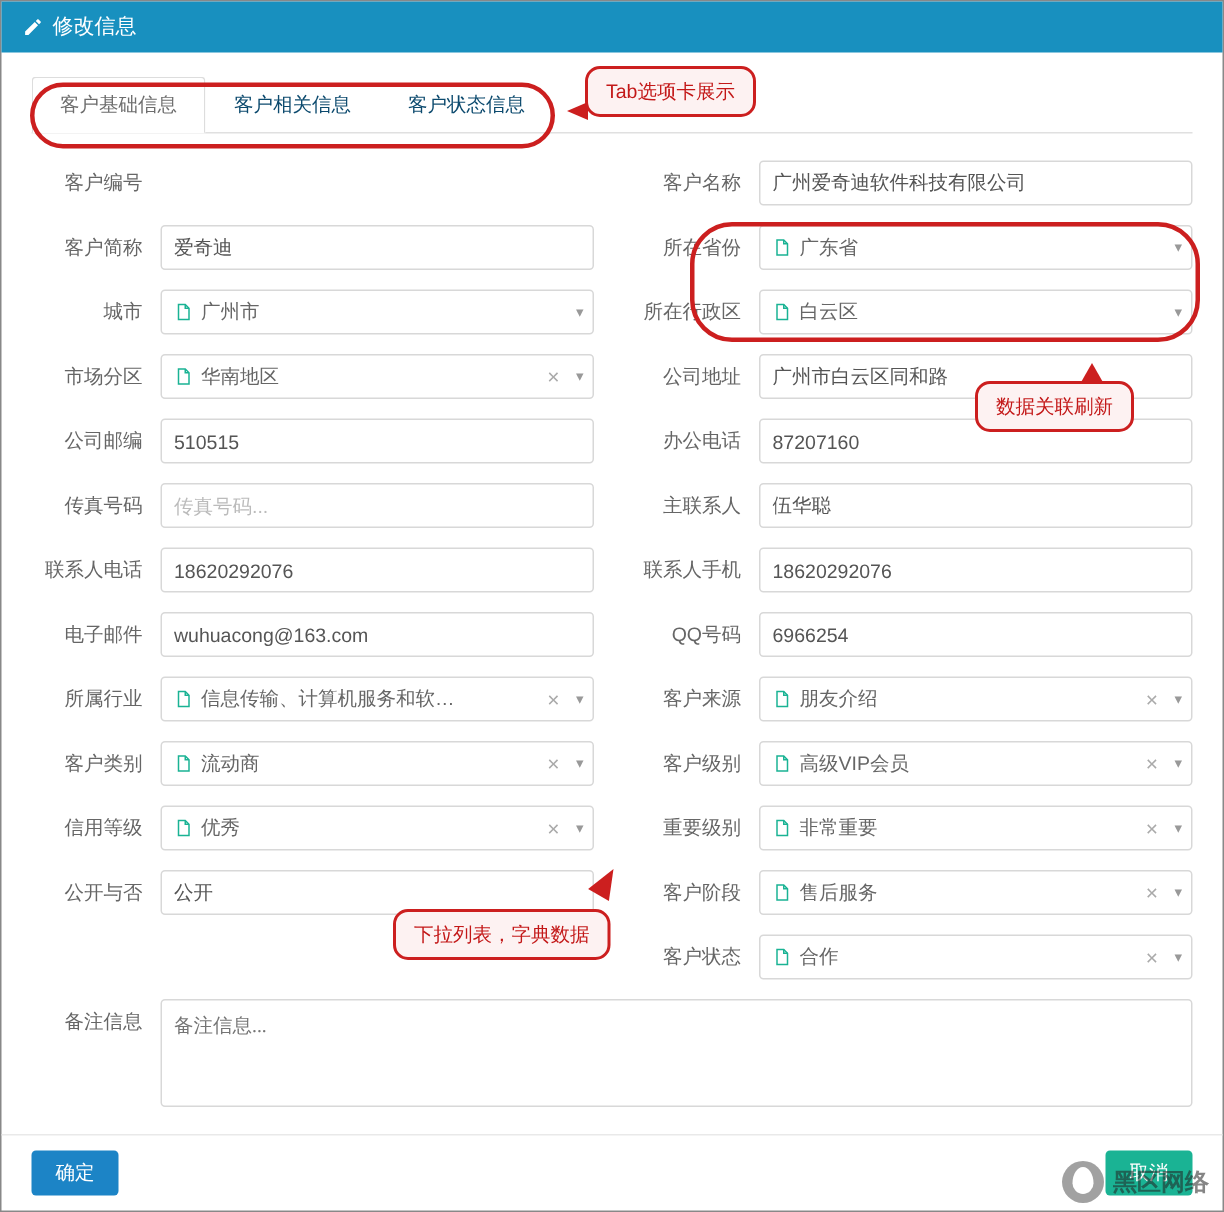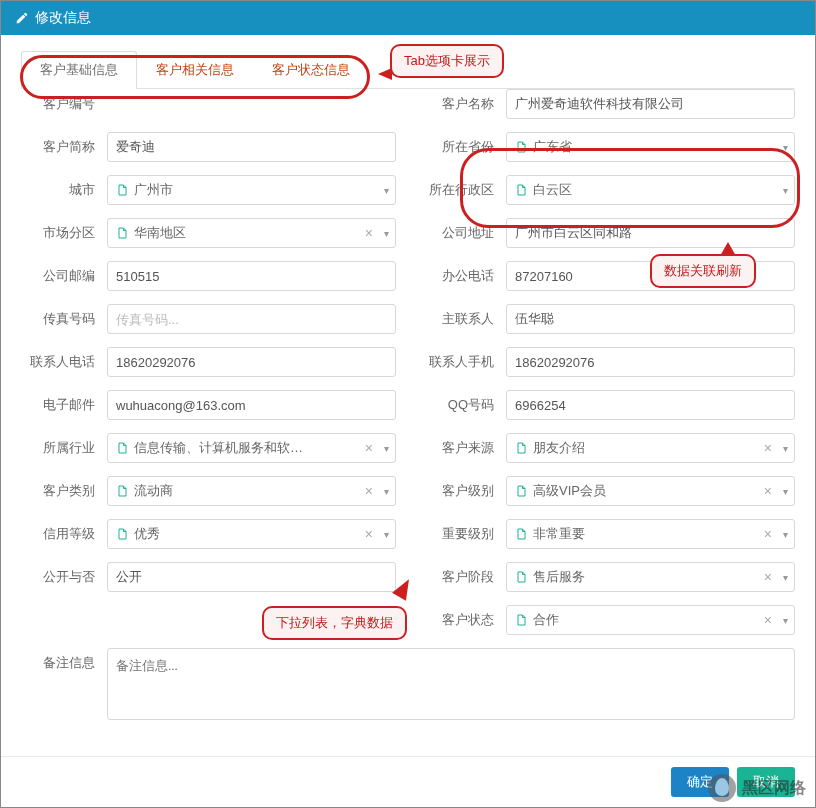--- a/index.html
+++ b/index.html
@@ -32,25 +32,26 @@
     }
     .body {
       padding: 16px 20px 10px 20px;
       flex: 1;
       overflow: hidden;
     }
     .tabs {
       display: flex;
       gap: 0;
       border-bottom: 1px solid #e0e0e0;
+      margin-bottom: 18px;
     }
     .tab {
       padding: 9px 18px;
       font-size: 13px;
-      color: #c2410c;
+      color: #0c4a6e;
       cursor: pointer;
       border: 1px solid transparent;
       border-bottom: none;
     }
     .tab.active {
       border: 1px solid #ddd;
       border-bottom: 1px solid #fff;
       color: #6d6d6d;
       background: #fff;
       margin-bottom: -1px;
@@ -135,21 +136,21 @@
       resize: none;
       font-family: Liberation Serif, serif;
     }
     .textarea.tall { min-height: 72px; }
     .form-row.top-align { align-items: flex-start; }
     .form-row.top-align .label { padding-top: 6px; }
     .footer {
       border-top: 1px solid #e9e9e9;
       padding: 10px 20px;
       display: flex;
-      justify-content: flex-end;
+      justify-content: space-between;
       gap: 8px;
     }
     .btn {
       padding: 6px 16px;
       border-radius: 3px;
       border: none;
       font-size: 13px;
       cursor: pointer;
       color: #fff;
     }

